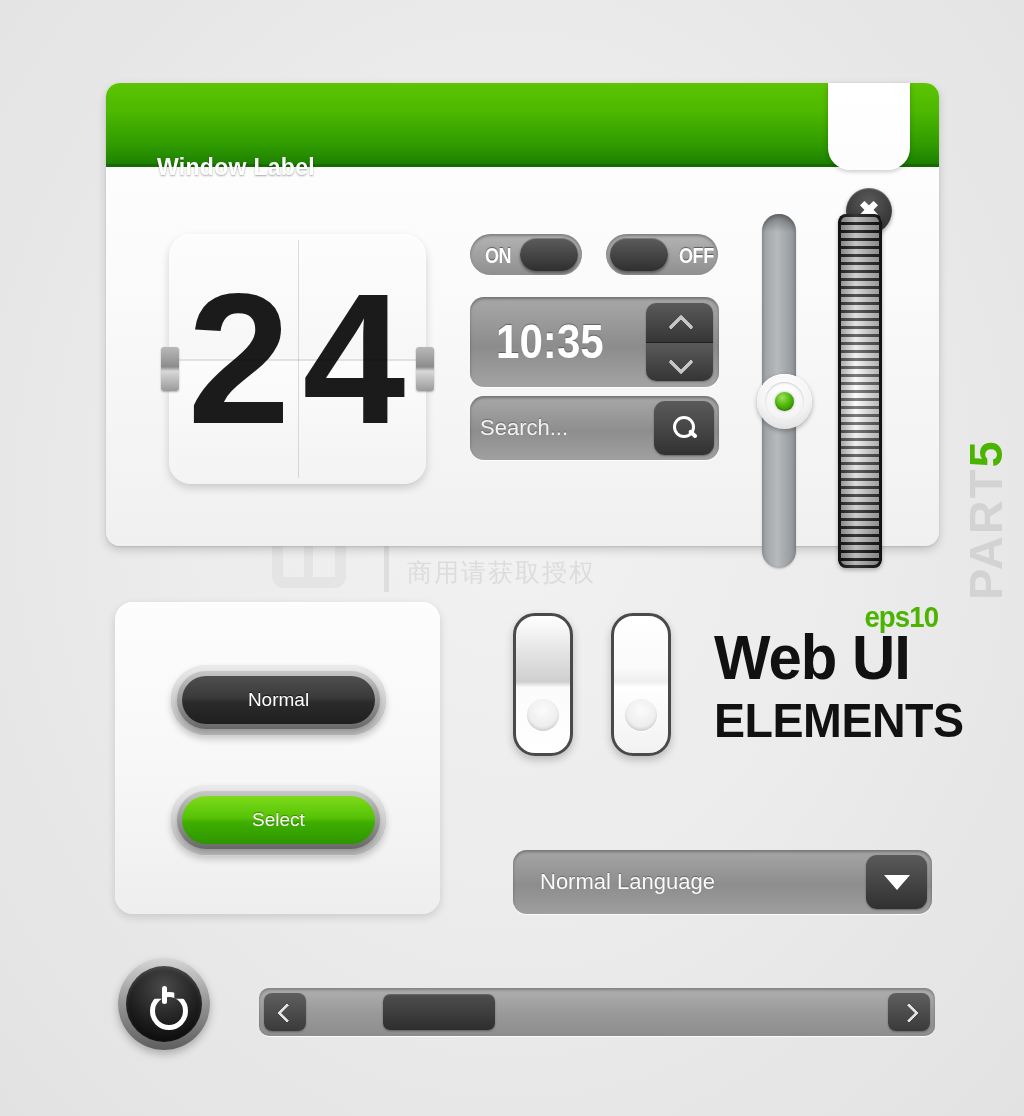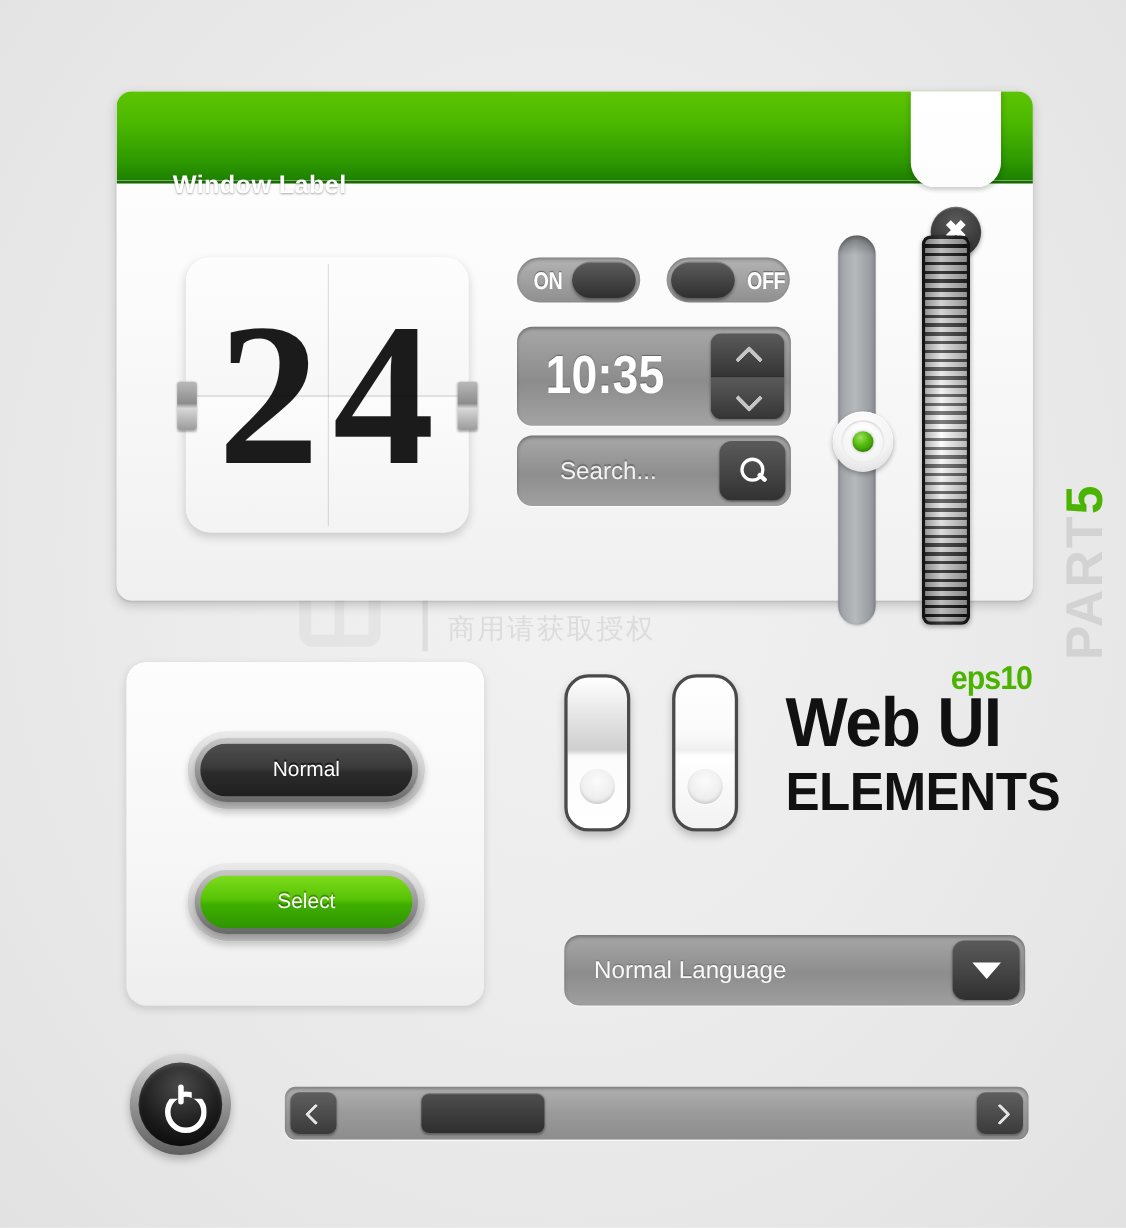--- a/index.html
+++ b/index.html
@@ -81,21 +81,21 @@
     overflow: hidden;
   }
   .flip-card::after {
     content:""; position:absolute; left:0; top:50%; width:100%; height:2px;
     background: rgba(0,0,0,.10);
   }
   .flip-split { position:absolute; left:50%; top:6px; width:1px; height:238px; background: rgba(0,0,0,.13); }
   .flip-digits {
     position: absolute; inset: 0; display: flex; align-items: center; justify-content: center;
     font-size: 185px; font-weight: bold; color: #1b1b1b; letter-spacing: 12px;
-    line-height: 1; padding-left: 10px; font-family: Liberation Serif, serif;
+    line-height: 1; padding-left: 10px; font-family: Liberation Sans, sans-serif;
   }
   .hinge {
     position: absolute; top: 113px; width: 18px; height: 44px;
     background: linear-gradient(#b9b9b9, #8c8c8c 45%, #d8d8d8 55%, #9a9a9a);
     border-radius: 3px; box-shadow: 0 1px 2px rgba(0,0,0,.3);
   }
   .hinge.left { left: -8px; }
   .hinge.right { right: -8px; }
 
   
@@ -157,21 +157,21 @@
 
   
   .search {
     position: absolute; left: 364px; top: 313px; width: 249px; height: 64px;
     border-radius: 14px;
     background: linear-gradient(#a8a8a8, #8e8e8e 55%, #a0a0a0);
     box-shadow: inset 0 2px 3px rgba(0,0,0,.33), 0 1px 0 rgba(255,255,255,.85);
     cursor: text;
   }
   .search-placeholder {
-    position: absolute; left: 39px; top: 19px; color: #f2f2f2; font-size: 22px;
+    position: absolute; left: 10px; top: 19px; color: #f2f2f2; font-size: 22px;
     text-shadow: 0 -1px 1px rgba(0,0,0,.28);
   }
   .search-btn {
     position: absolute; right: 5px; top: 5px; width: 60px; height: 54px; border-radius: 11px;
     background: linear-gradient(#5a5a5a, #323232);
     box-shadow: 0 1px 2px rgba(0,0,0,.35);
     display: flex; align-items: center; justify-content: center; cursor: pointer;
   }
   .mag { position: relative; width: 26px; height: 26px; }
   .mag::before {

